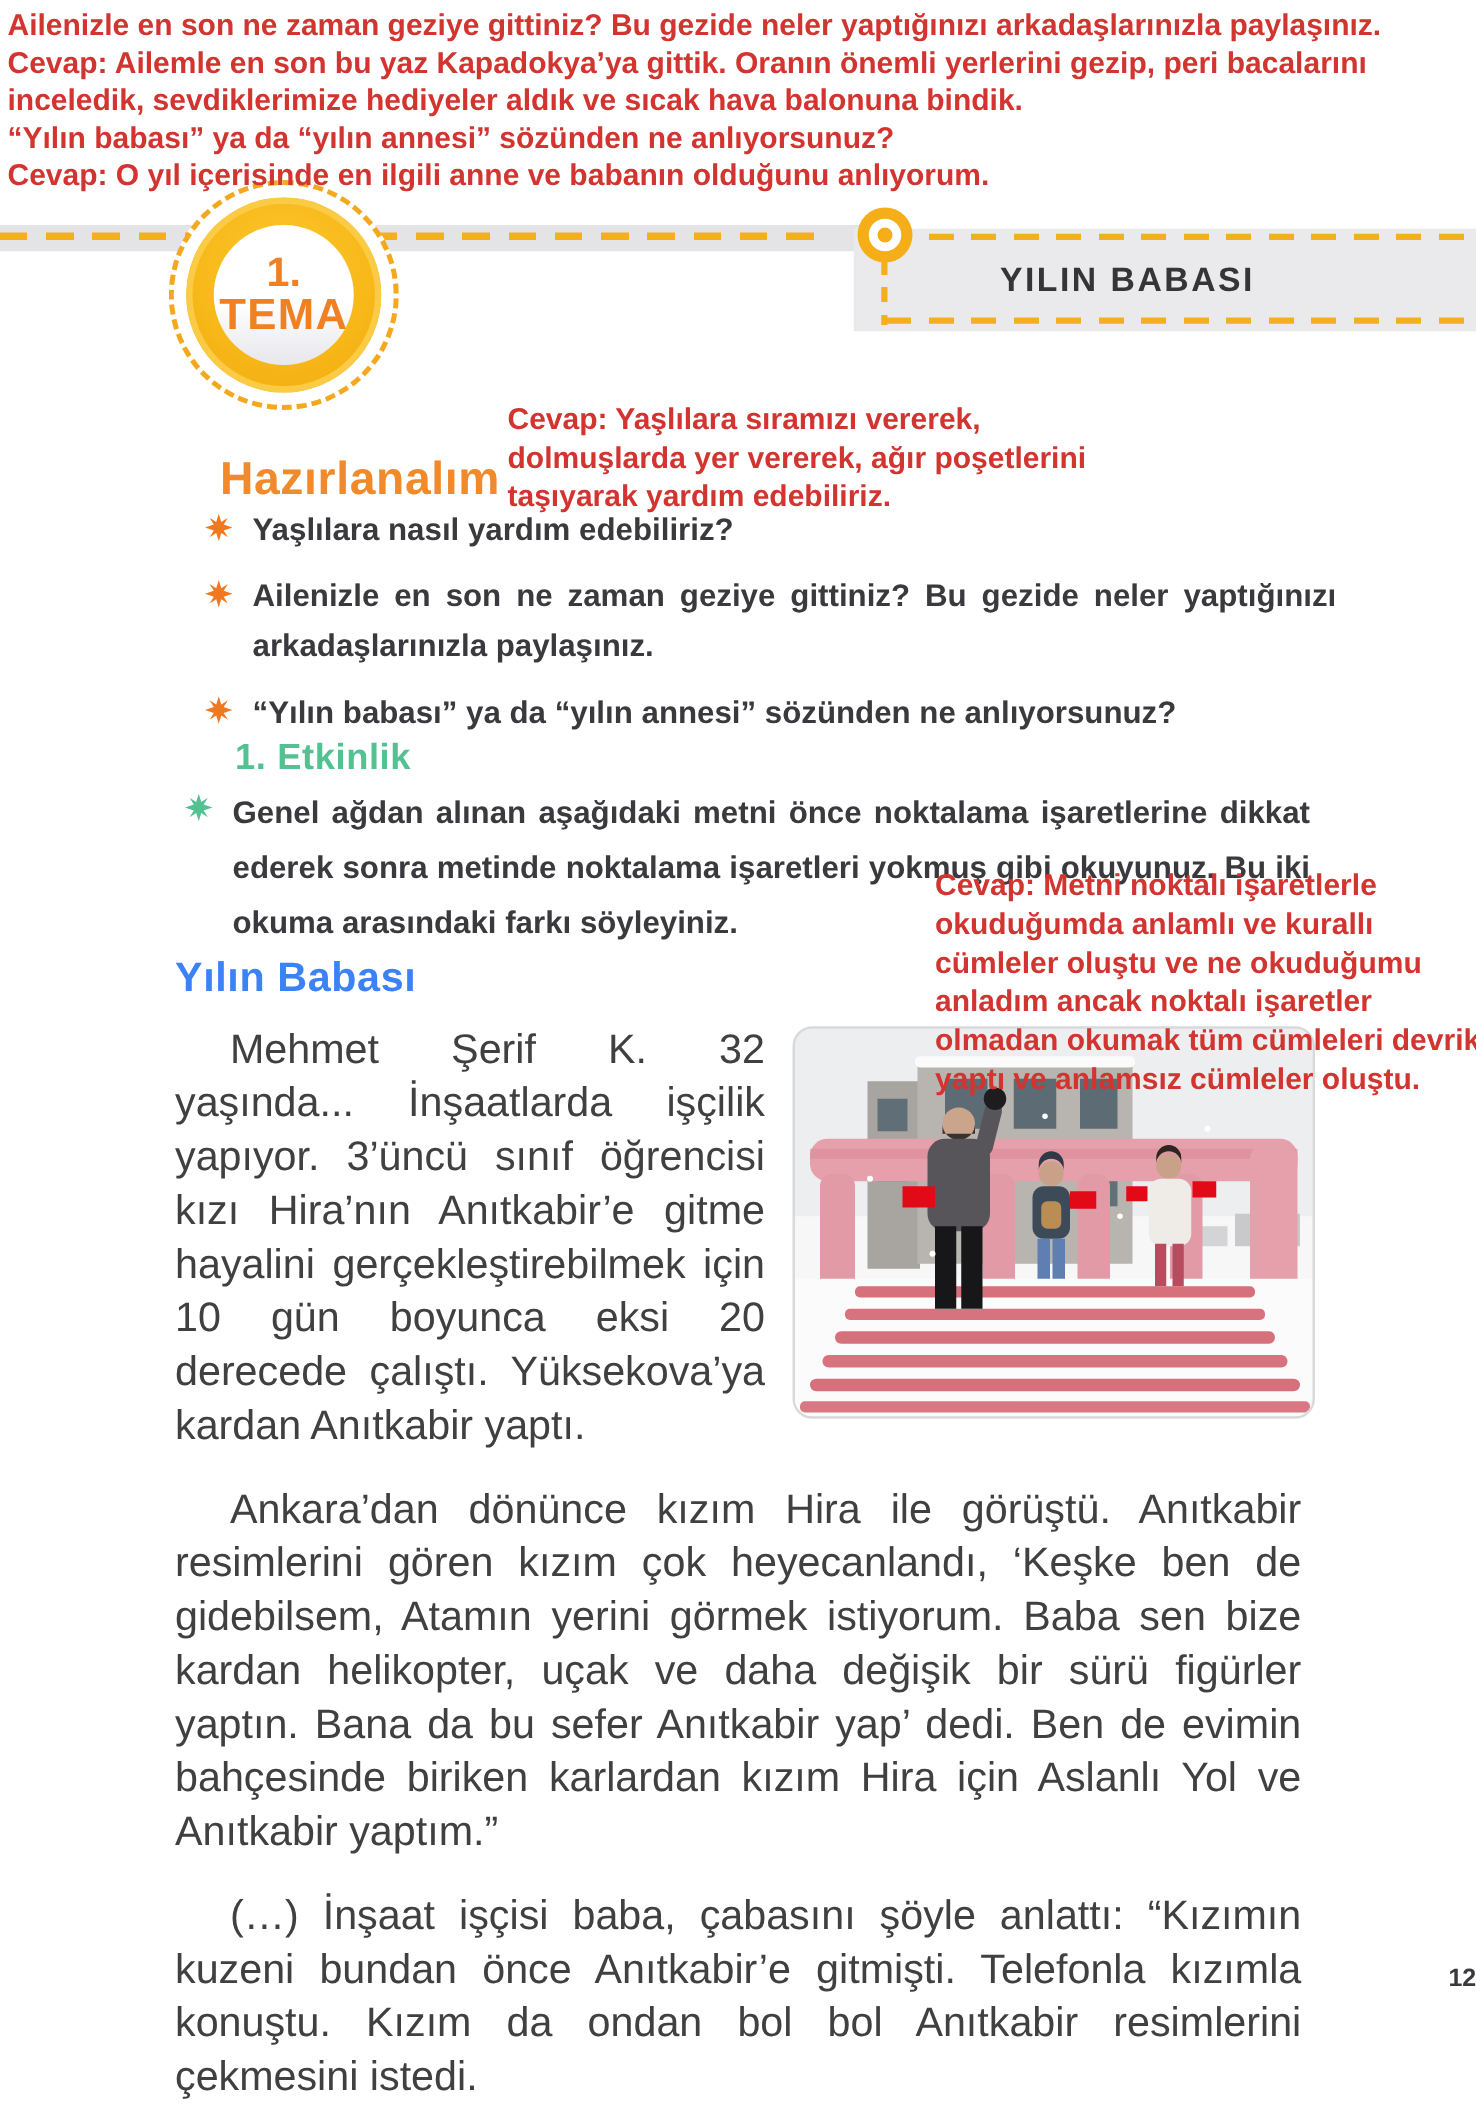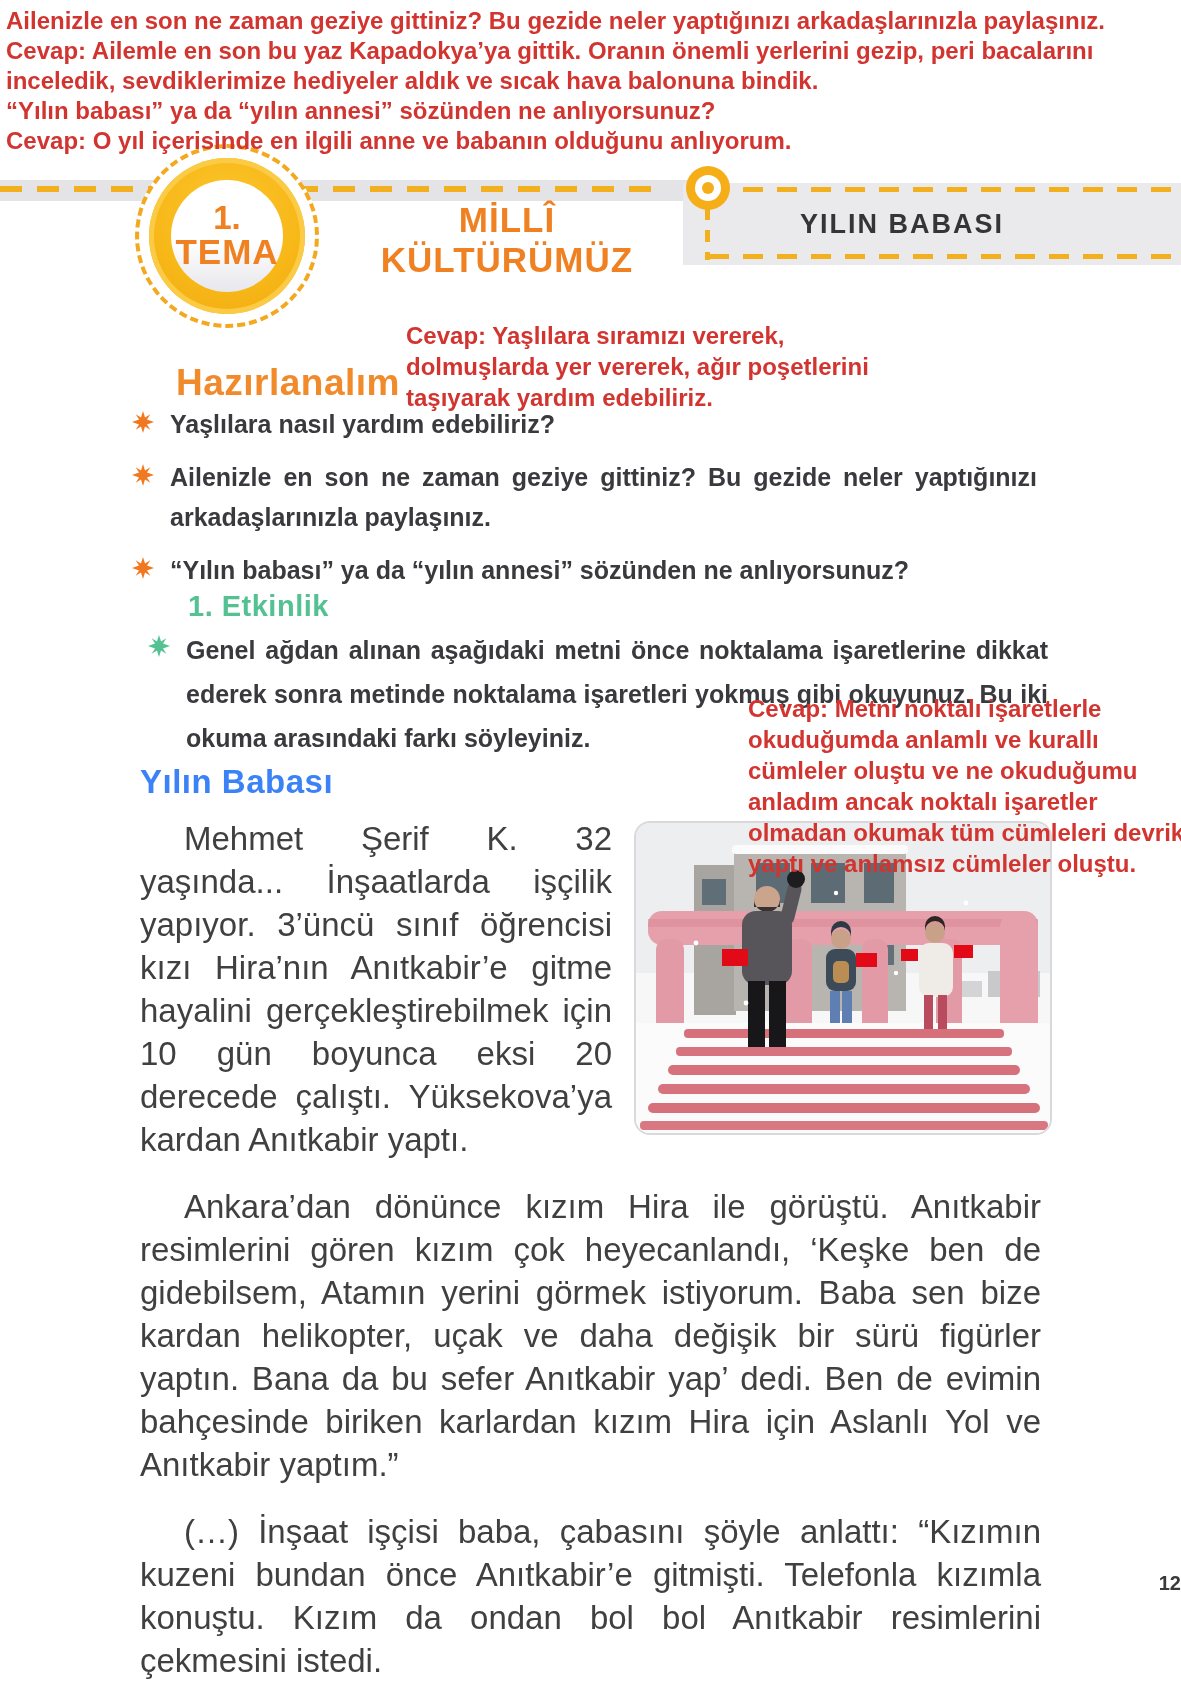--- a/index.html
+++ b/index.html
@@ -62,21 +62,21 @@
   }
   
   .answer-red{color:#d23430;font-size:24px;line-height:31px;font-weight:600;}
   .answer-1{position:absolute;left:378px;top:320px;width:500px;z-index:5;margin-left:28px;}
   .answer-2{position:absolute;left:748px;top:693px;width:440px;z-index:7;}
   
   .hazirlanalim-heading{
     position:absolute;left:176px;top:362px;z-index:3;
     color:#f08a2b;font-size:37px;font-weight:800;letter-spacing:.5px;
   }
-  .bullet-list{position:absolute;left:132px;top:404px;width:905px;z-index:3;}
+  .bullet-list{position:absolute;left:164px;top:404px;width:905px;z-index:3;}
   .bullet-item{display:flex;margin-bottom:13px;}
   .bullet-star{flex:0 0 38px;padding-top:7px;color:#f07820;}
   .bullet-star svg{width:22px;height:22px;fill:currentColor;}
   .bullet-text{color:#3a3a3e;font-size:25px;font-weight:700;line-height:40px;text-align:justify;}
   .star-green{color:#53c191;}
   
   .etkinlik-heading{
     position:absolute;left:188px;top:590px;z-index:3;
     color:#53c191;font-size:29px;font-weight:800;letter-spacing:.5px;
   }
@@ -123,21 +123,20 @@
 
   <div class="tema-badge">
     <div class="tema-outer"></div>
     <div class="tema-yellow"></div>
     <div class="tema-inner">
       <div class="tema-num">1.</div>
       <div class="tema-word">TEMA</div>
     </div>
   </div>
 
-  <div class="unit-title">MİLLÎ KÜLTÜRÜMÜZ</div>
 
   <div class="section-box">
     <div class="section-title">YILIN BABASI</div>
   </div>
   <div class="pin-string"></div>
   <div class="pin">
     <div class="pin-mid"></div>
     <div class="pin-dot"></div>
   </div>
 

